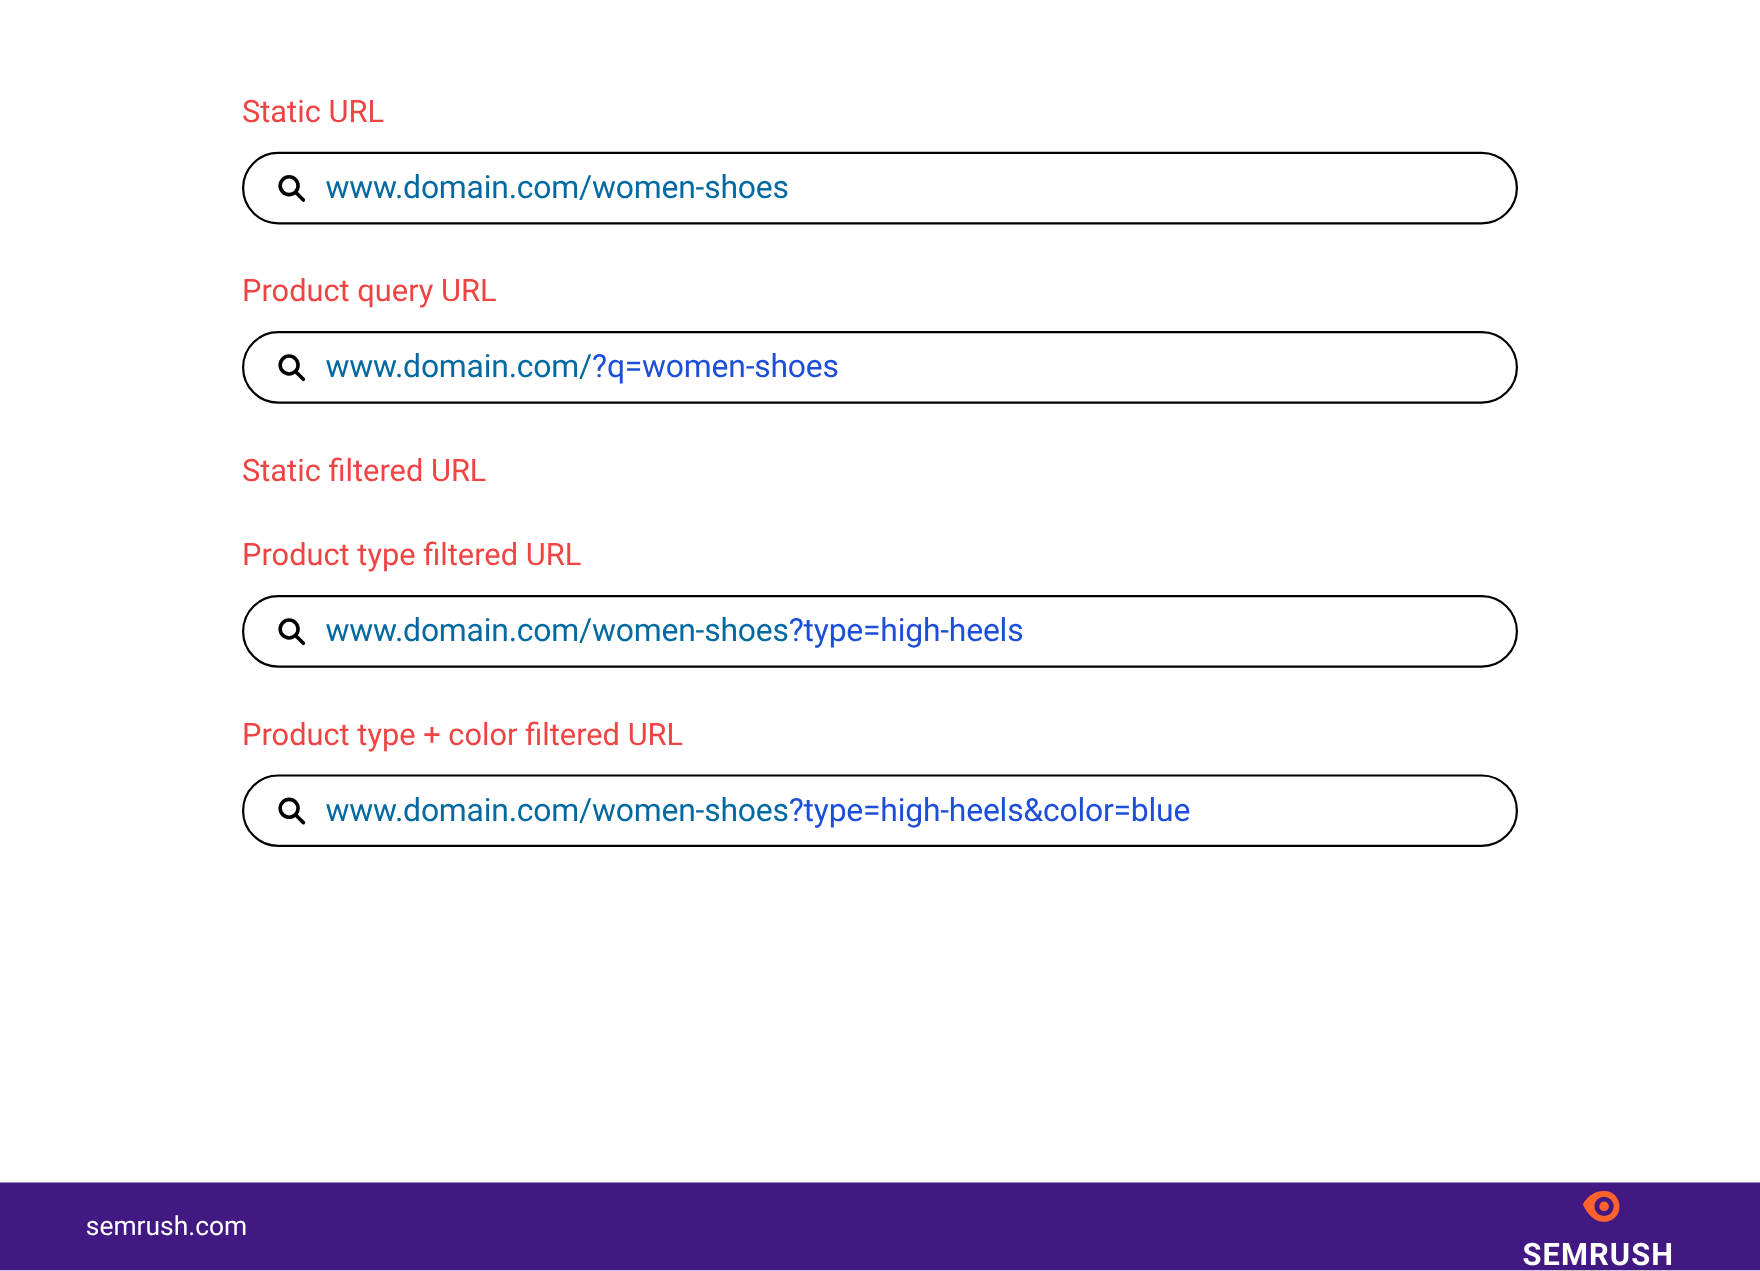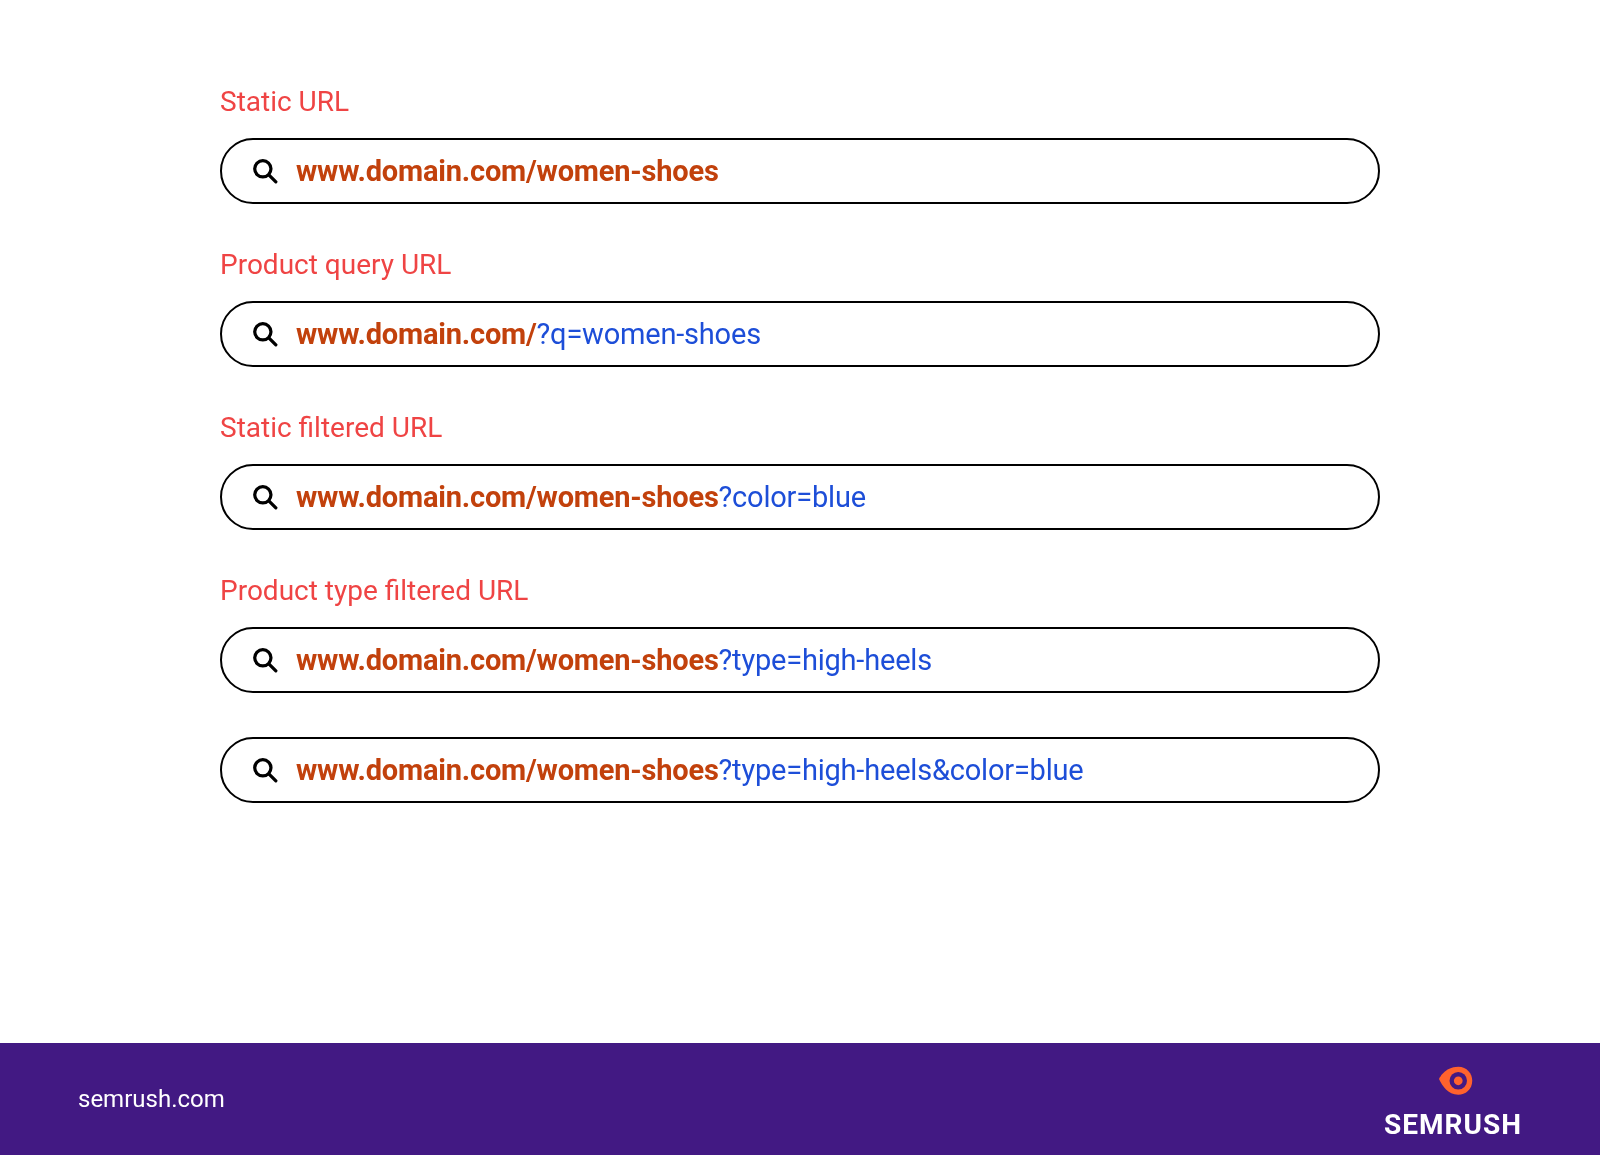--- a/index.html
+++ b/index.html
@@ -41,30 +41,29 @@
       width: 26px;
       height: 26px;
     }
     .url-text {
       font-size: 29px;
       color: #000000;
       white-space: nowrap;
       letter-spacing: -0.2px;
     }
     .url-base {
-      color: #c2410c;
-      font-weight: bold;
+      color: #0369a1;
     }
     .url-query {
       color: #1d4ed8;
       text-align: center;
     }
     .footer {
       background: #421983;
-      height: 112px;
+      height: 80px;
       display: flex;
       align-items: center;
       justify-content: space-between;
       padding: 0 78px;
       gap: 36px;
     }
     .footer-domain {
       color: #ffffff;
       font-size: 24px;
       font-weight: 400;
@@ -116,49 +115,39 @@
         </svg>
       </span>
       <span class="url-text">
         <span class="url-base">www.domain.com/</span><span class="url-query">?q=women-shoes</span>
       </span>
     </div>
   </div>
 
   <div class="url-block">
     <div class="url-label">Static filtered URL</div>
-    <div class="url-pill">
-      <span class="search-icon">
-        <svg viewBox="0 0 24 24" fill="none" stroke="#000000" stroke-width="3" stroke-linecap="round">
-          <circle cx="10" cy="10" r="7.5"></circle>
-          <line x1="16" y1="16" x2="22" y2="22"></line>
-        </svg>
-      </span>
-      <span class="url-text">
-        <span class="url-base">www.domain.com/women-shoes</span><span class="url-query">?color=blue</span>
-      </span>
-    </div>
   </div>
 
   <div class="url-block">
     <div class="url-label">Product type filtered URL</div>
     <div class="url-pill">
       <span class="search-icon">
         <svg viewBox="0 0 24 24" fill="none" stroke="#000000" stroke-width="3" stroke-linecap="round">
           <circle cx="10" cy="10" r="7.5"></circle>
           <line x1="16" y1="16" x2="22" y2="22"></line>
         </svg>
       </span>
       <span class="url-text">
         <span class="url-base">www.domain.com/women-shoes</span><span class="url-query">?type=high-heels</span>
       </span>
     </div>
   </div>
 
   <div class="url-block">
+    <div class="url-label">Product type + color filtered URL</div>
     <div class="url-pill">
       <span class="search-icon">
         <svg viewBox="0 0 24 24" fill="none" stroke="#000000" stroke-width="3" stroke-linecap="round">
           <circle cx="10" cy="10" r="7.5"></circle>
           <line x1="16" y1="16" x2="22" y2="22"></line>
         </svg>
       </span>
       <span class="url-text">
         <span class="url-base">www.domain.com/women-shoes</span><span class="url-query">?type=high-heels&amp;color=blue</span>
       </span>

